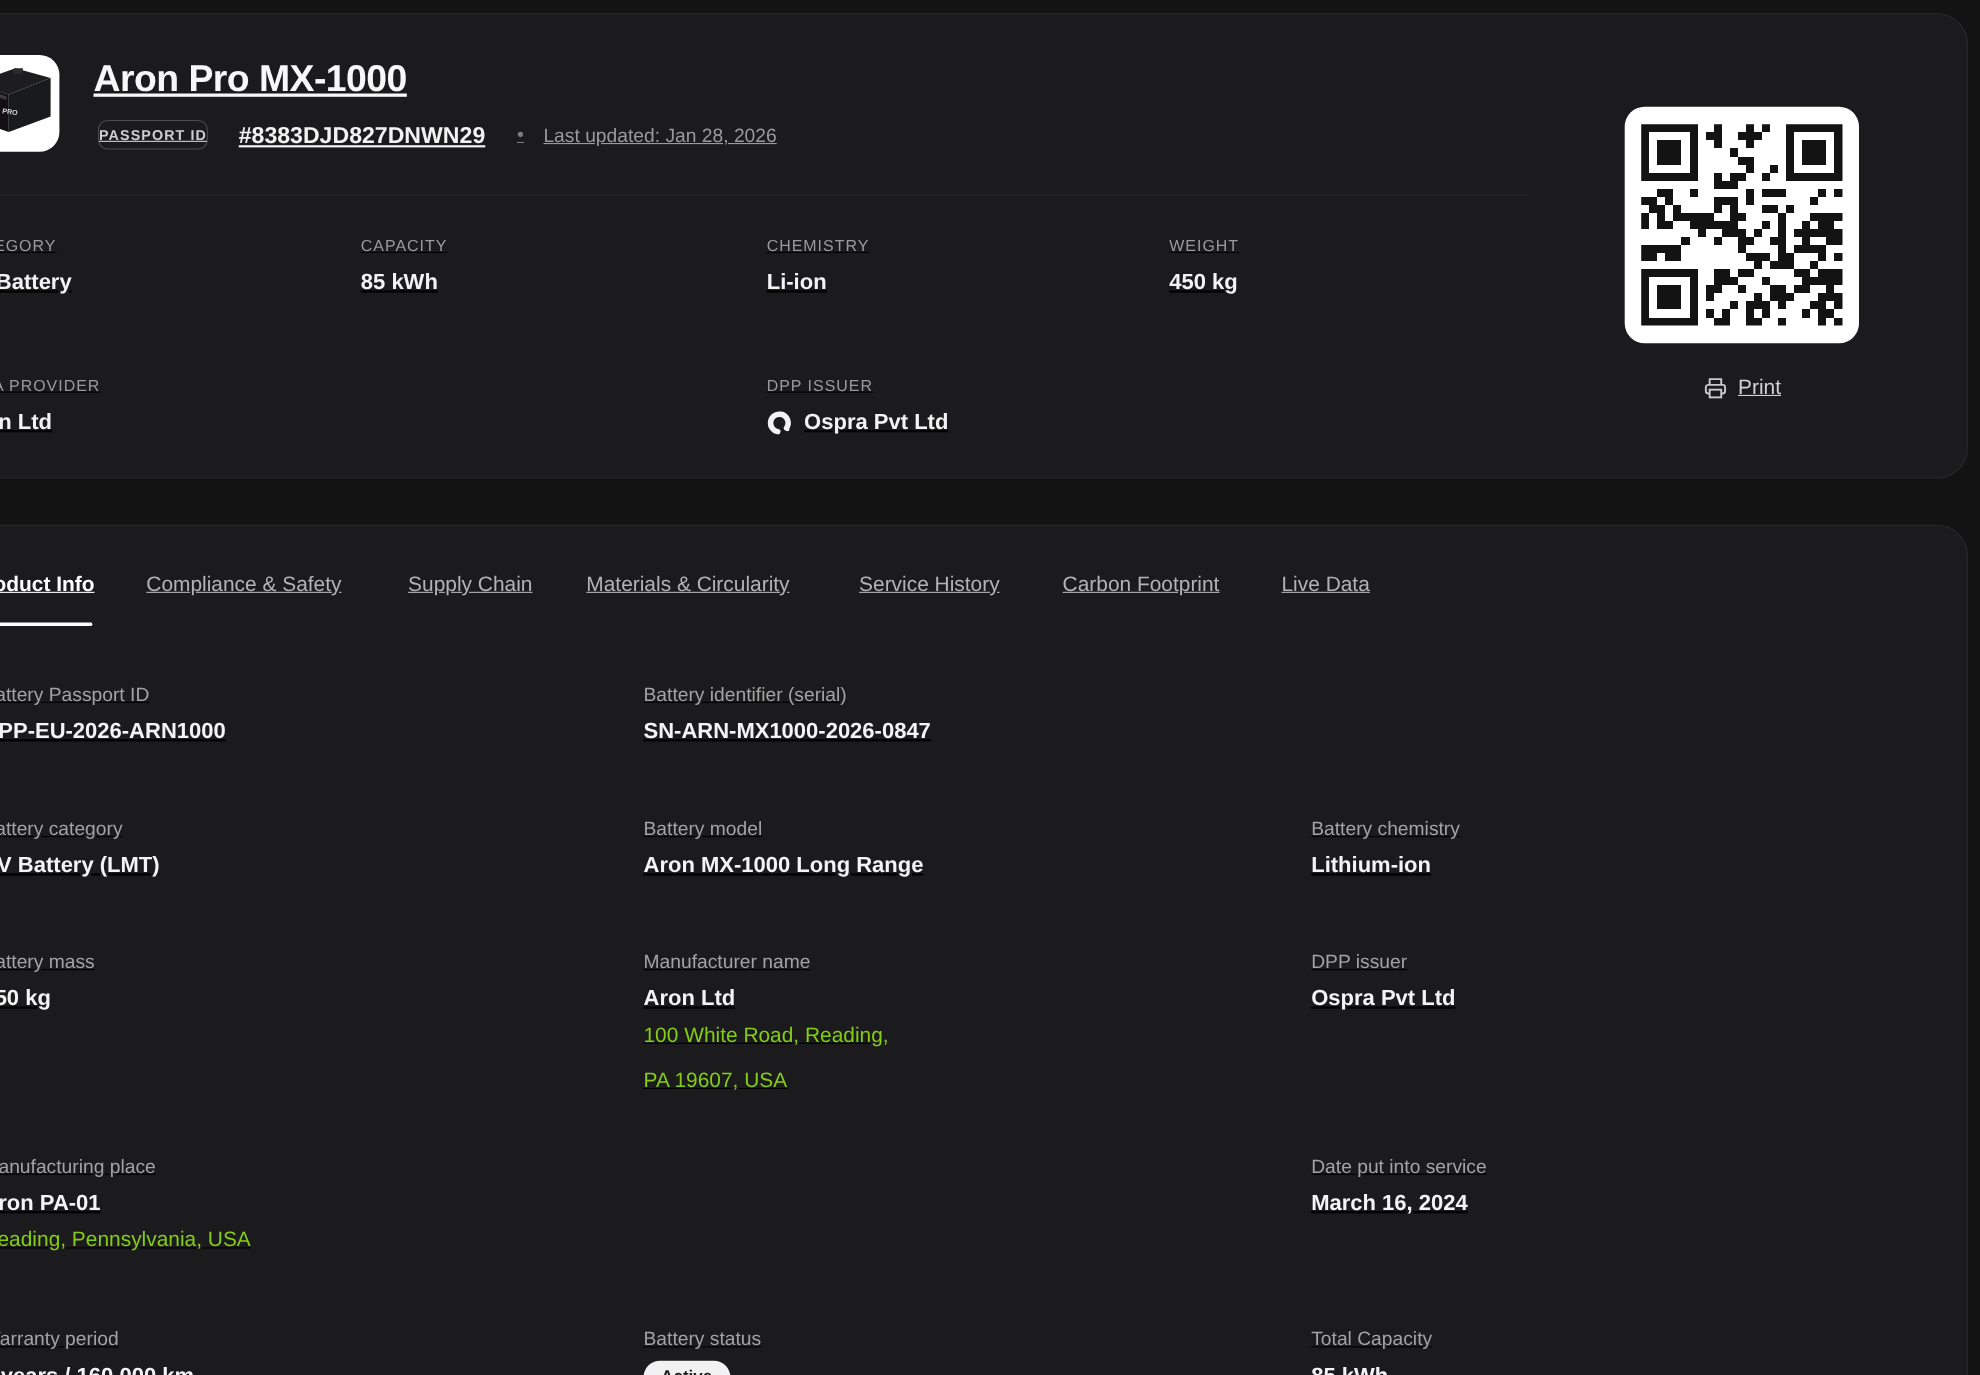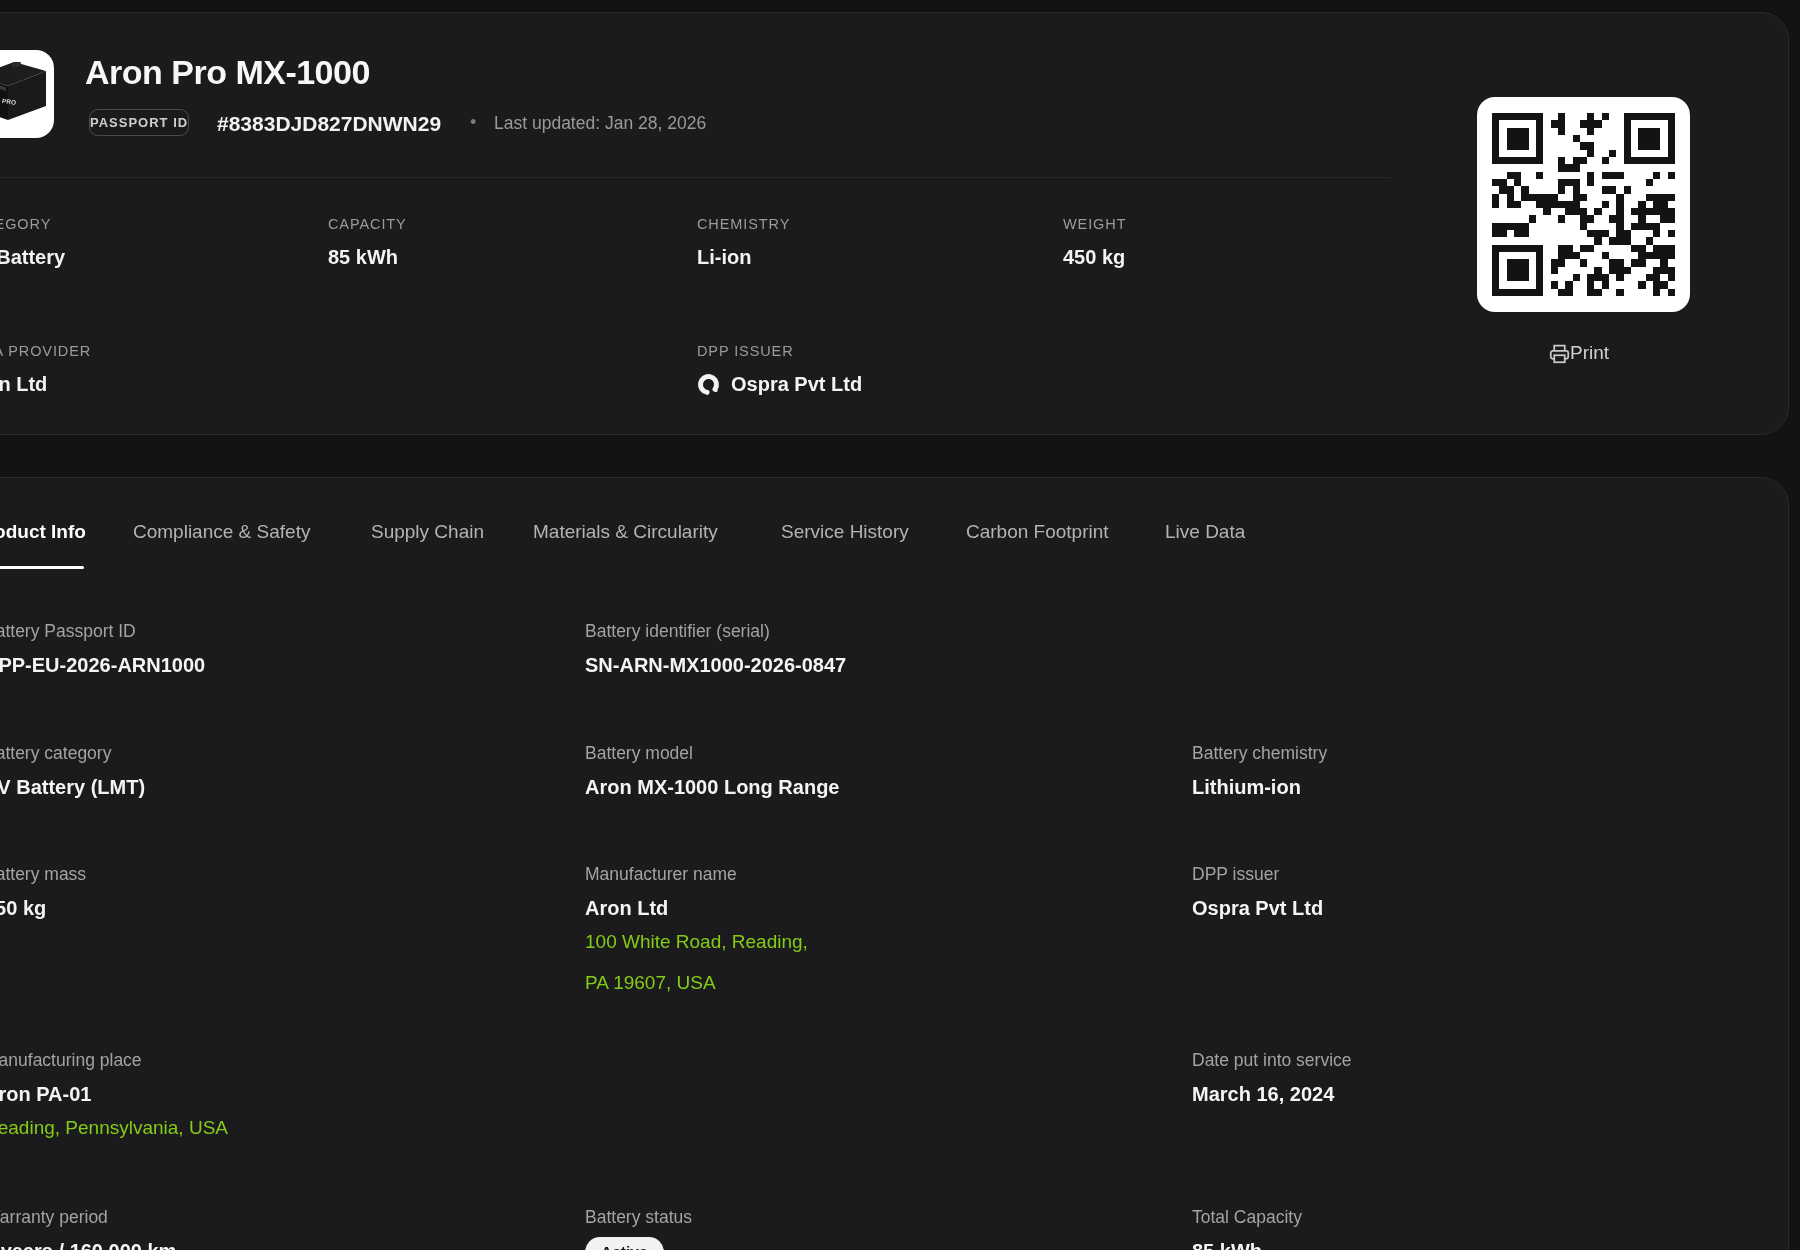--- a/index.html
+++ b/index.html
@@ -8,21 +8,21 @@
     background:#131314;
     font-family:"Liberation Sans", sans-serif;
     -webkit-font-smoothing:antialiased;
   }
   .card{
     position:absolute;background:#1b1b1d;border:1px solid #2b2b2e;border-radius:28px;
   }
   #card-header{left:-60px;top:12px;width:1847px;height:421px;}
   #card-main{left:-60px;top:477px;width:1847px;height:813px;}
   .layer{position:absolute;inset:0;pointer-events:none;}
-  .layer > *{pointer-events:auto;}
+  .layer > *{pointer-events:auto;text-decoration:underline;}
 
   
   .thumb{
     position:absolute;left:-34px;top:50px;width:88px;height:88px;
     background:#ffffff;border-radius:18px;overflow:hidden;
   }
   .title{
     position:absolute;left:85px;top:53px;
     font-size:34px;font-weight:700;color:#f7f7f7;letter-spacing:-0.5px;white-space:nowrap;
   }
@@ -48,21 +48,21 @@
   .stat{position:absolute;white-space:nowrap;}
   .stat-label, .f-minilabel{
     font-size:14.5px;font-weight:500;letter-spacing:0.9px;color:#9b9b9b;text-transform:uppercase;
     line-height:20px;
   }
   .stat-value{
     margin-top:11px;font-size:20px;font-weight:600;color:#f3f3f3;line-height:24px;
   }
   .issuer-row{display:flex;align-items:center;gap:11px;}
   .print-btn{
-    position:absolute;left:1543px;top:341px;display:flex;align-items:flex-end;
+    position:absolute;left:1543px;top:341px;display:flex;align-items:flex-start;gap:10px;
     color:#d2d2d2;font-size:19px;cursor:pointer;background:none;border:none;
     font-family:"Liberation Sans", sans-serif;
   }
   .qr-box{
     position:absolute;left:1477px;top:97px;width:213px;height:215px;
     background:#ffffff;border-radius:18px;
   }
   .qr-box svg{position:absolute;left:15px;top:16px;}
 
   

